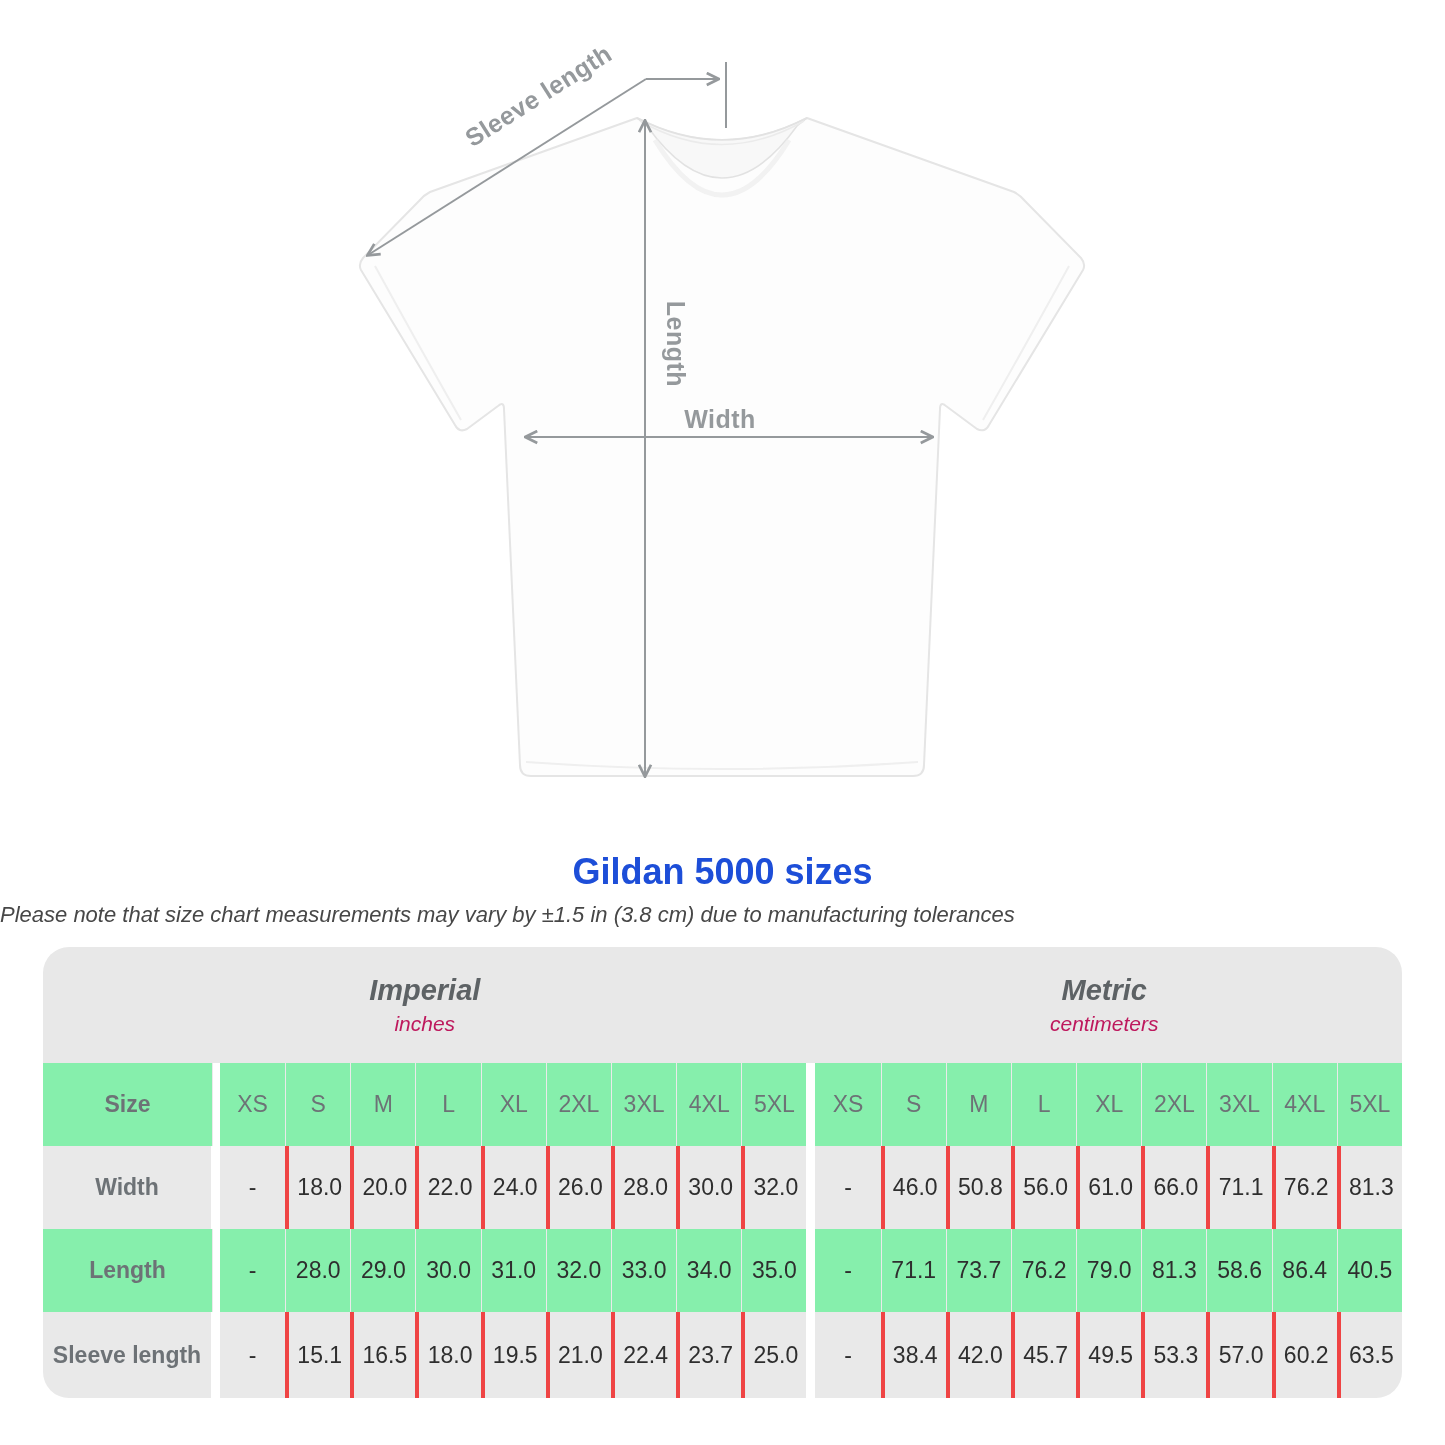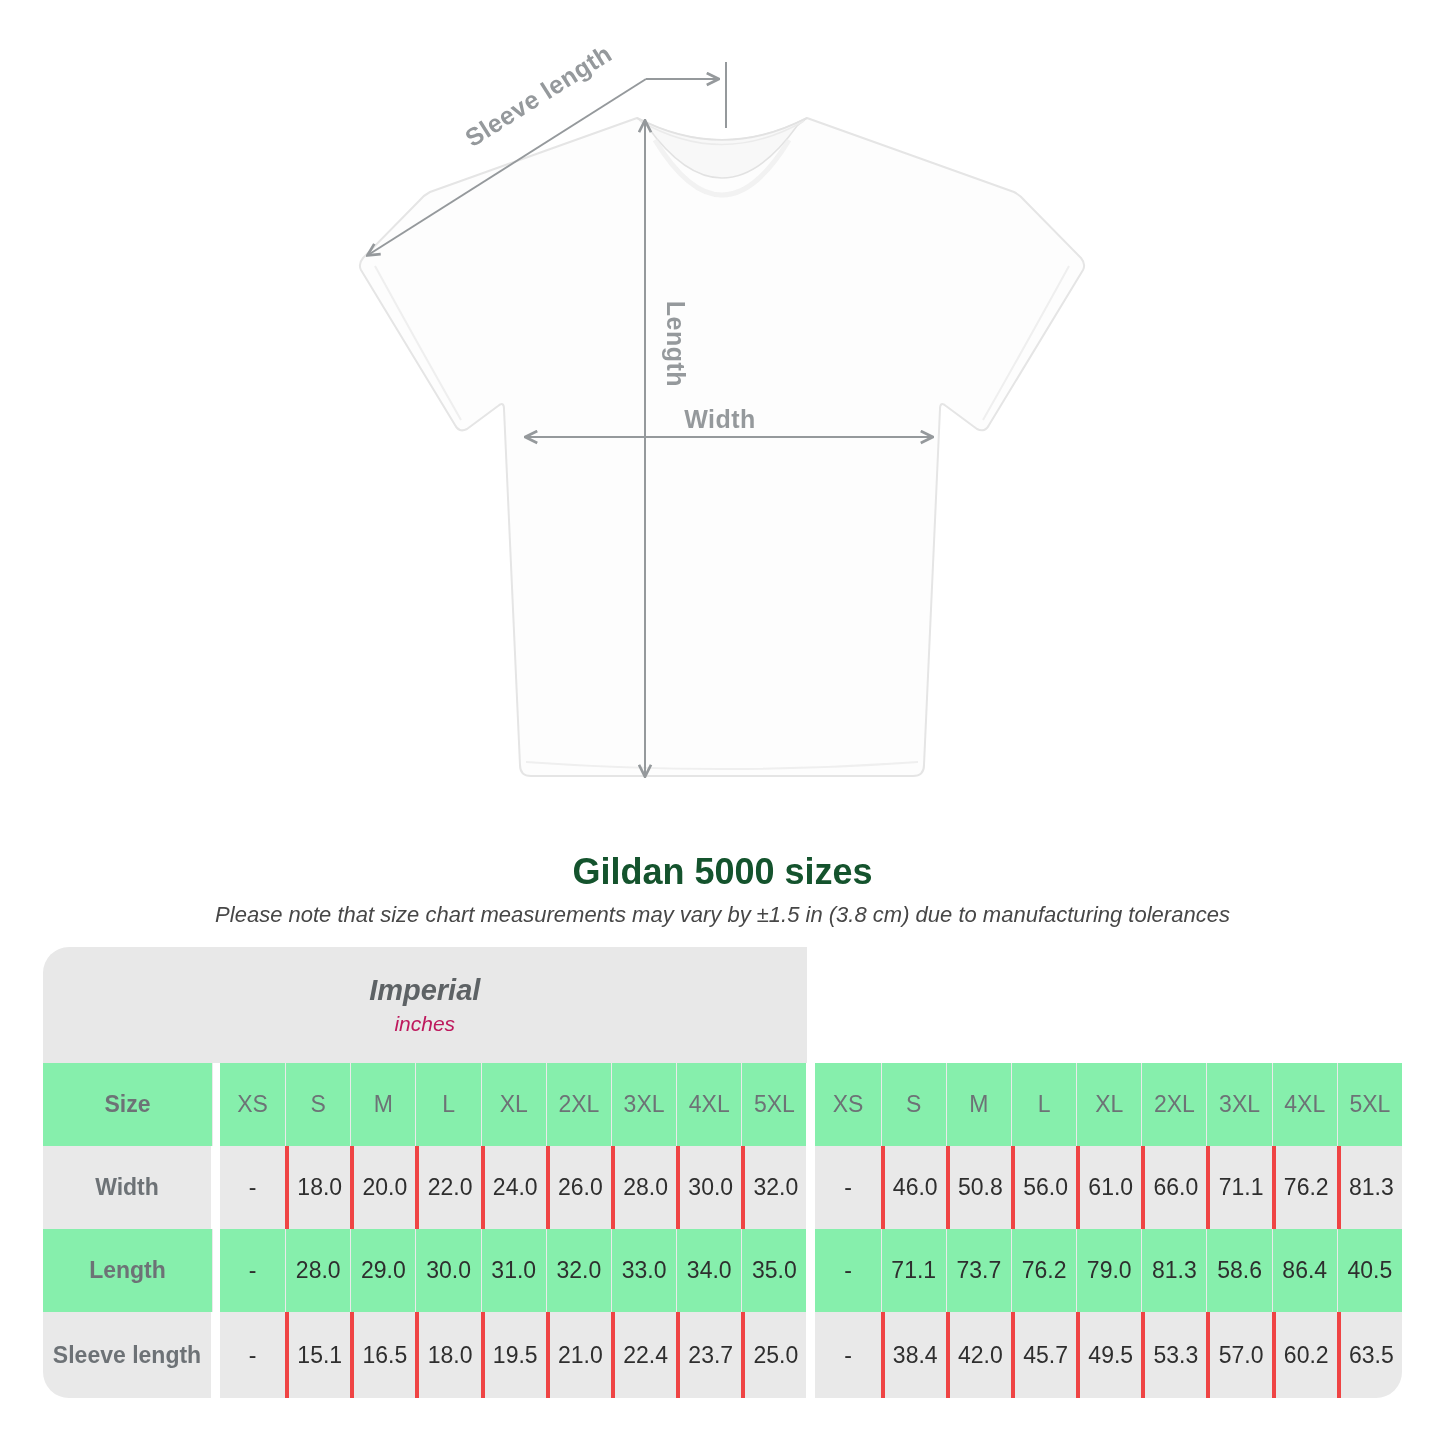--- a/index.html
+++ b/index.html
@@ -5,22 +5,22 @@
   html,body{margin:0;padding:0;background:#fff;}
   .stage{position:relative;width:1445px;height:1445px;background:#ffffff;
          font-family:"Liberation Sans", sans-serif;overflow:hidden;}
 
   
   .figure{position:absolute;left:0;top:0;width:1445px;height:860px;}
   .measure-label{fill:#95999c;font-weight:bold;font-size:25px;letter-spacing:.5px;}
 
   
   .title{position:absolute;left:0;right:0;top:851px;margin:0;text-align:center;
-         font-size:36px;font-weight:bold;color:#14532d;}
-  .subtitle{position:absolute;left:0;right:0;top:902px;margin:0;text-align:center;
+         font-size:36px;font-weight:bold;color:#1d4ed8;}
+  .subtitle{position:absolute;left:0;right:0;top:902px;margin:0;
          font-size:22px;font-style:italic;color:#474747;}
 
   
   .table{position:absolute;left:43px;top:947px;width:1359px;
          border-radius:26px;overflow:hidden;background:#fff;}
   .row{display:grid;grid-template-columns:170px 7px repeat(9,1fr) 9px repeat(9,1fr);}
   .unit-row{height:116px;}
   .hdr-row{height:83px;}
   .data-row{height:83px;}
   .last-row{height:86px;}
@@ -103,20 +103,24 @@
   <h1 class="title">Gildan 5000 sizes</h1>
   <p class="subtitle">Please note that size chart measurements may vary by ±1.5 in (3.8 cm) due to manufacturing tolerances</p>
 
   <div class="table">
 
     <div class="row unit-row">
       <div class="unit unit-left">
         <div class="uname">Imperial</div>
         <div class="usub">inches</div>
       </div>
+      <div class="unit unit-right">
+        <div class="uname">Metric</div>
+        <div class="usub">centimeters</div>
+      </div>
     </div>
 
     <div class="row hdr-row light">
       <div class="cell lab">Size</div>
       <div class="sep"></div>
       <div class="cell hd">XS</div>
       <div class="cell hd gl">S</div>
       <div class="cell hd gl">M</div>
       <div class="cell hd gl">L</div>
       <div class="cell hd gl">XL</div>

